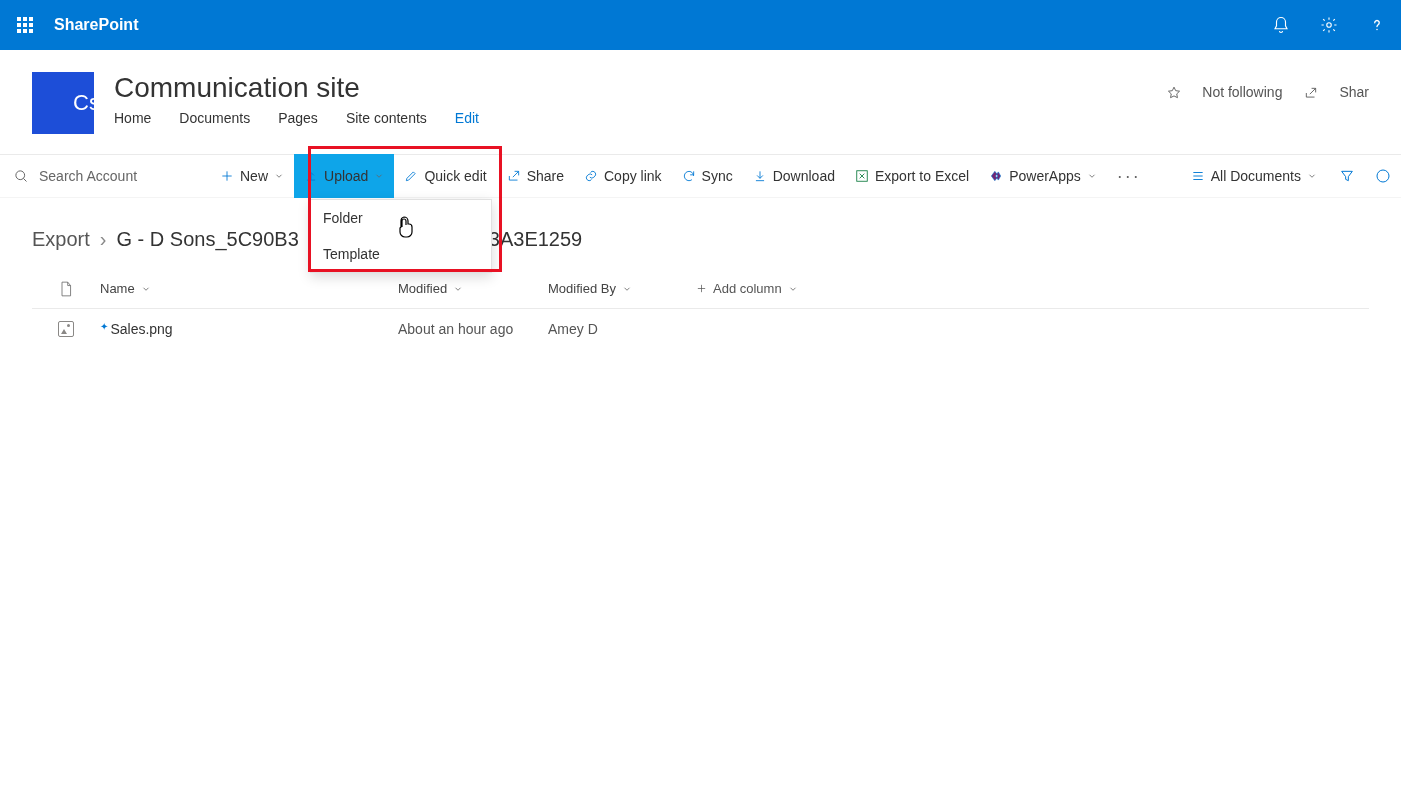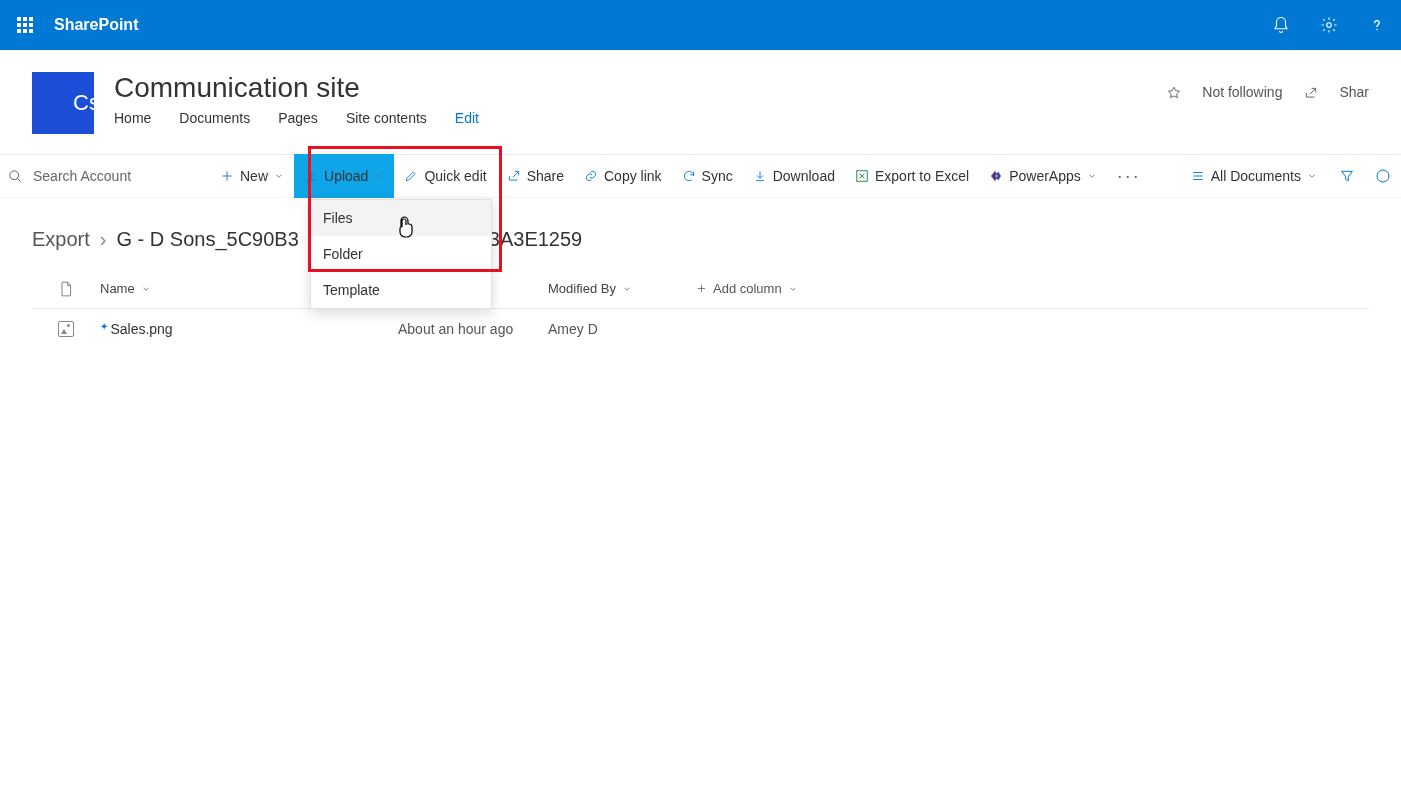--- a/index.html
+++ b/index.html
@@ -21,21 +21,21 @@
   .site-block { flex:1; }
   .site-title { font-size:28px; font-weight:300; color:#333; }
   .site-nav { margin-top:6px; display:flex; gap:28px; }
   .site-nav span { font-size:14px; color:#333; cursor:pointer; }
   .site-nav .edit { color:#0078d4; }
   .follow-share { display:flex; gap:22px; align-items:center; padding-top:12px; font-size:14px; color:#555; }
   .follow-share span { display:flex; align-items:flex-end; gap:21px; cursor:pointer; }
 
   
   .cmd-row { margin-top:20px; height:44px; border-top:1px solid #eaeaea; border-bottom:1px solid #f4f4f4; display:flex; align-items:center; }
-  .search { padding:0 8px; display:flex; align-items:center; gap:10px; width:210px; color:#666; font-size:14px; }
+  .search { padding:0 14px; display:flex; align-items:center; gap:10px; width:210px; color:#666; font-size:14px; }
   .cmd { padding:0 10px; height:44px; display:flex; align-items:center; gap:6px; font-size:14px; color:#333; cursor:pointer; white-space:nowrap; }
   .cmd svg { stroke:#0078d4; }
   .cmd .chev svg { stroke:#666; }
   .cmd.active { background:#0ea5e9; }
   .cmd.ellipsis { color:#666; font-size:18px; letter-spacing:2px; }
   .cmd-spacer { flex:1; }
   .view-cmd { padding:0 12px; display:flex; align-items:center; gap:6px; font-size:14px; color:#333; cursor:pointer;}
   .filter-btn,.info-btn { width:36px; height:44px; display:flex; align-items:center; justify-content:center; cursor:pointer;}
   .info-btn svg, .filter-btn svg { stroke:#0078d4; fill:none; }
 
@@ -249,21 +249,20 @@
       </svg>
   </div>
   <div class="info-btn">
     <svg width="16" height="16" viewBox="0 0 24 24">
         <circle cx="12" cy="12" r="9" stroke-width="1.5"></circle>
       </svg>
   </div>
 </div>
 
 <div class="upload-menu">
-  <div class="hover">Files</div>
   <div>Folder</div>
   <div>Template</div>
 </div>
 <div class="highlight-box"></div>
 <div class="cursor">
   <svg width="18" height="22" viewBox="0 0 18 22">
       <path d="M7 1a4 4 0 0 1 4 4v3h1a3 3 0 0 1 3 3v5a5 5 0 0 1-5 5H8a5 5 0 0 1-5-5v-4l1-1V5a4 4 0 0 1 3-4z M7 3a2 2 0 0 0-2 2v6M9 9V5a2 2 0 0 0-2-2" fill="#fff" stroke="#000" stroke-width="1.2"></path>
     </svg>
 </div>
 

